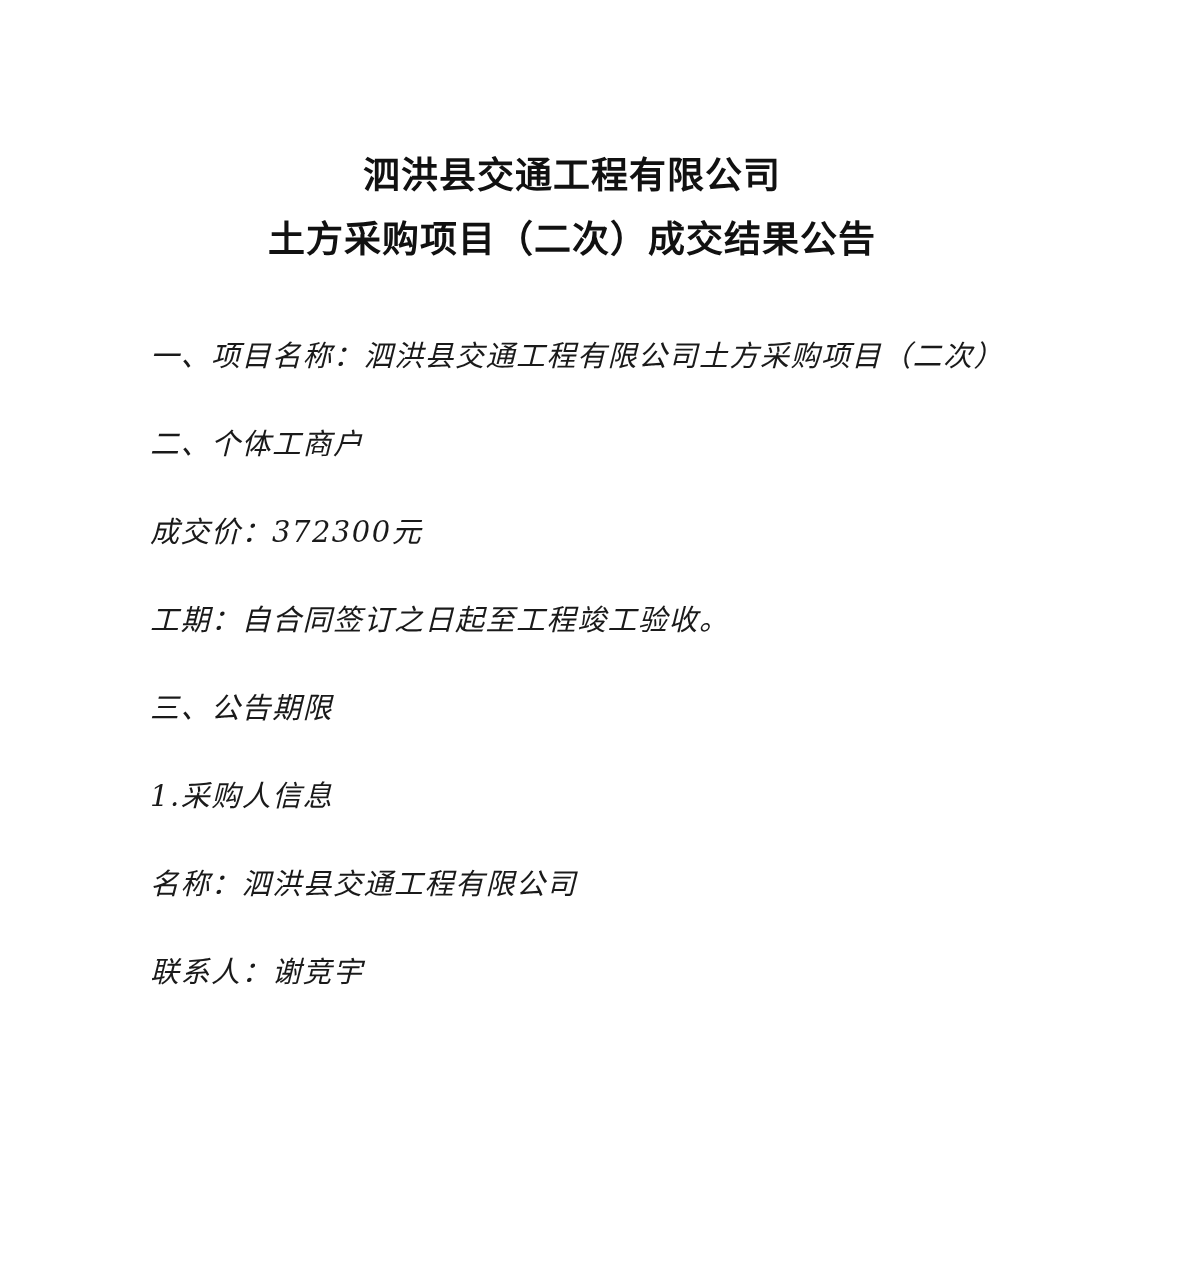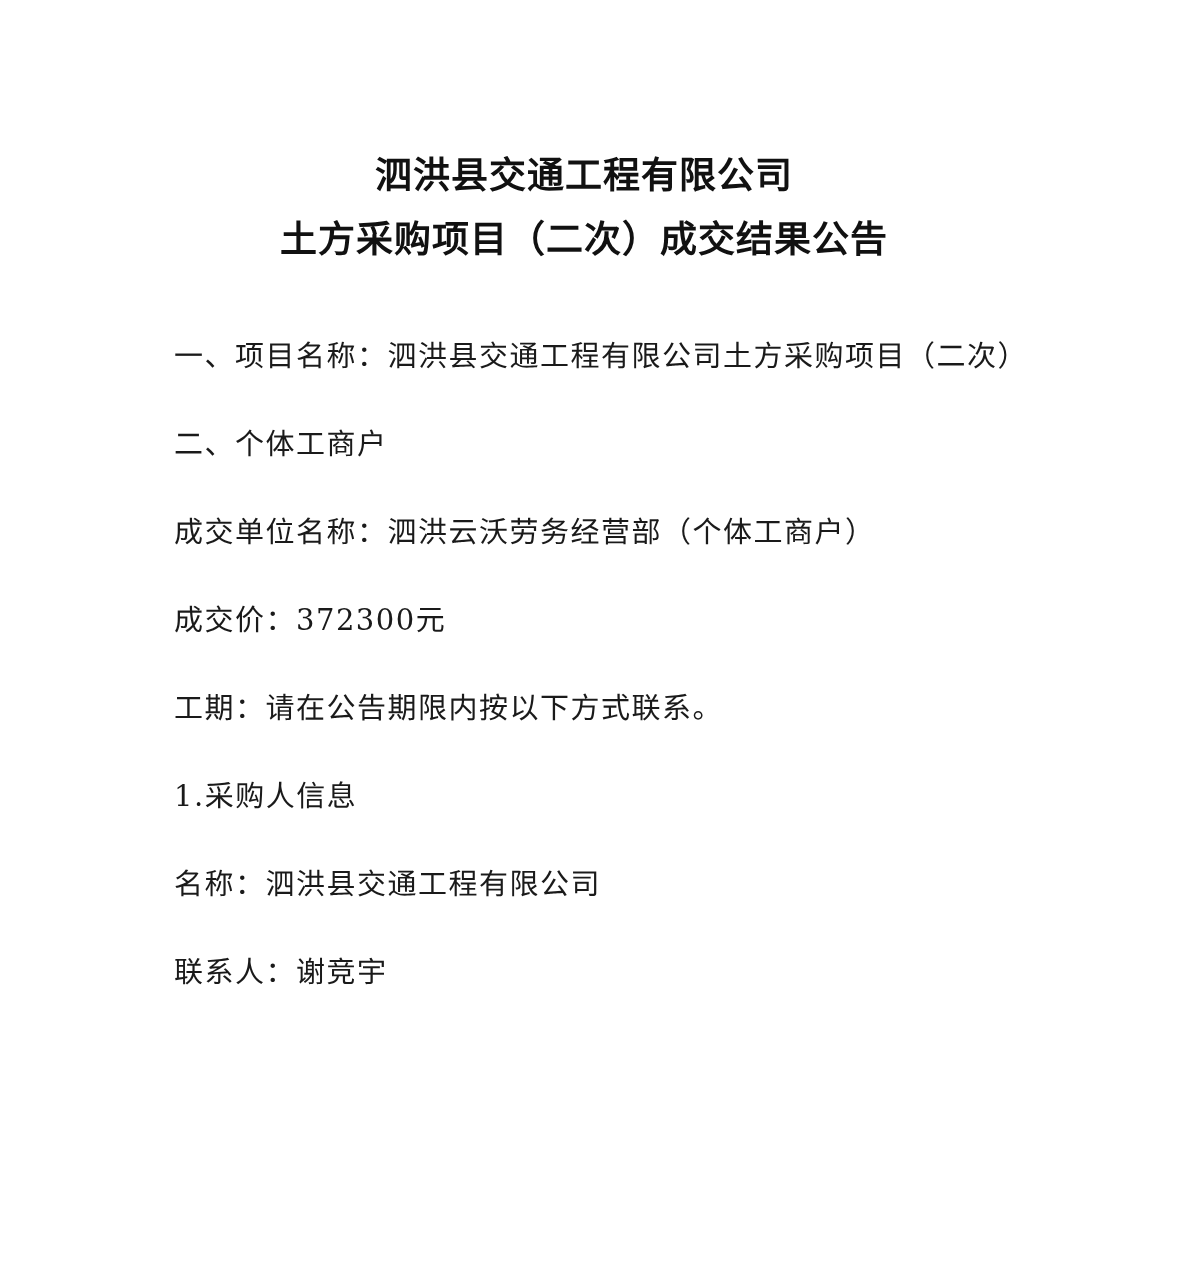--- a/index.html
+++ b/index.html
@@ -12,21 +12,21 @@
     width: 1200px;
     height: 1284px;
     font-family: "DejaVu Serif", "Liberation Serif", serif;
     color: #141414;
     overflow: hidden;
   }
   .page {
     width: 1200px;
     height: 1284px;
     box-sizing: border-box;
-    padding: 118px 148px 0 116px;
+    padding: 118px 148px 0 92px;
     position: relative;
   }
   .doc-title {
     text-align: center;
     font-weight: bold;
     font-size: 37px;
     line-height: 64px;
     letter-spacing: 1px;
     color: #111;
   }
@@ -37,40 +37,41 @@
     margin-top: 56px;
   }
   .para {
     font-size: 29px;
     line-height: 59px;
     letter-spacing: 1.5px;
     color: #1a1a1a;
     text-align: justify;
     text-justify: inter-ideograph;
     word-break: break-all;
+    font-style: italic;
   }
   .indent {
     text-indent: 2em;
   }
 </style>
 </head>
 <body>
 
 <div class="page">
 
   <h1 class="doc-title">
     <span class="line1">泗洪县交通工程有限公司</span>
     <span class="line2">土方采购项目（二次）成交结果公告</span>
   </h1>
 
   <div class="body-block">
     <p class="para indent">一、项目名称：泗洪县交通工程有限公司土方采购项目（二次）</p>
     <p class="para indent">二、个体工商户</p>
-    <p class="para indent">成交单位名称：泗洪云沃劳务经营部（个体工商户）</p>
     <p class="para indent">成交价：372300元</p>
-    <p class="para indent">工期：请在公告期限内按以下方式联系。</p>
+    <p class="para indent">工期：自合同签订之日起至工程竣工验收。</p>
+    <p class="para indent">三、公告期限</p>
     <p class="para indent">1.采购人信息</p>
     <p class="para indent">名称：泗洪县交通工程有限公司</p>
     <p class="para indent">联系人：谢竞宇</p>
 
   </div>
 
 </div>
 
 </body></html>

